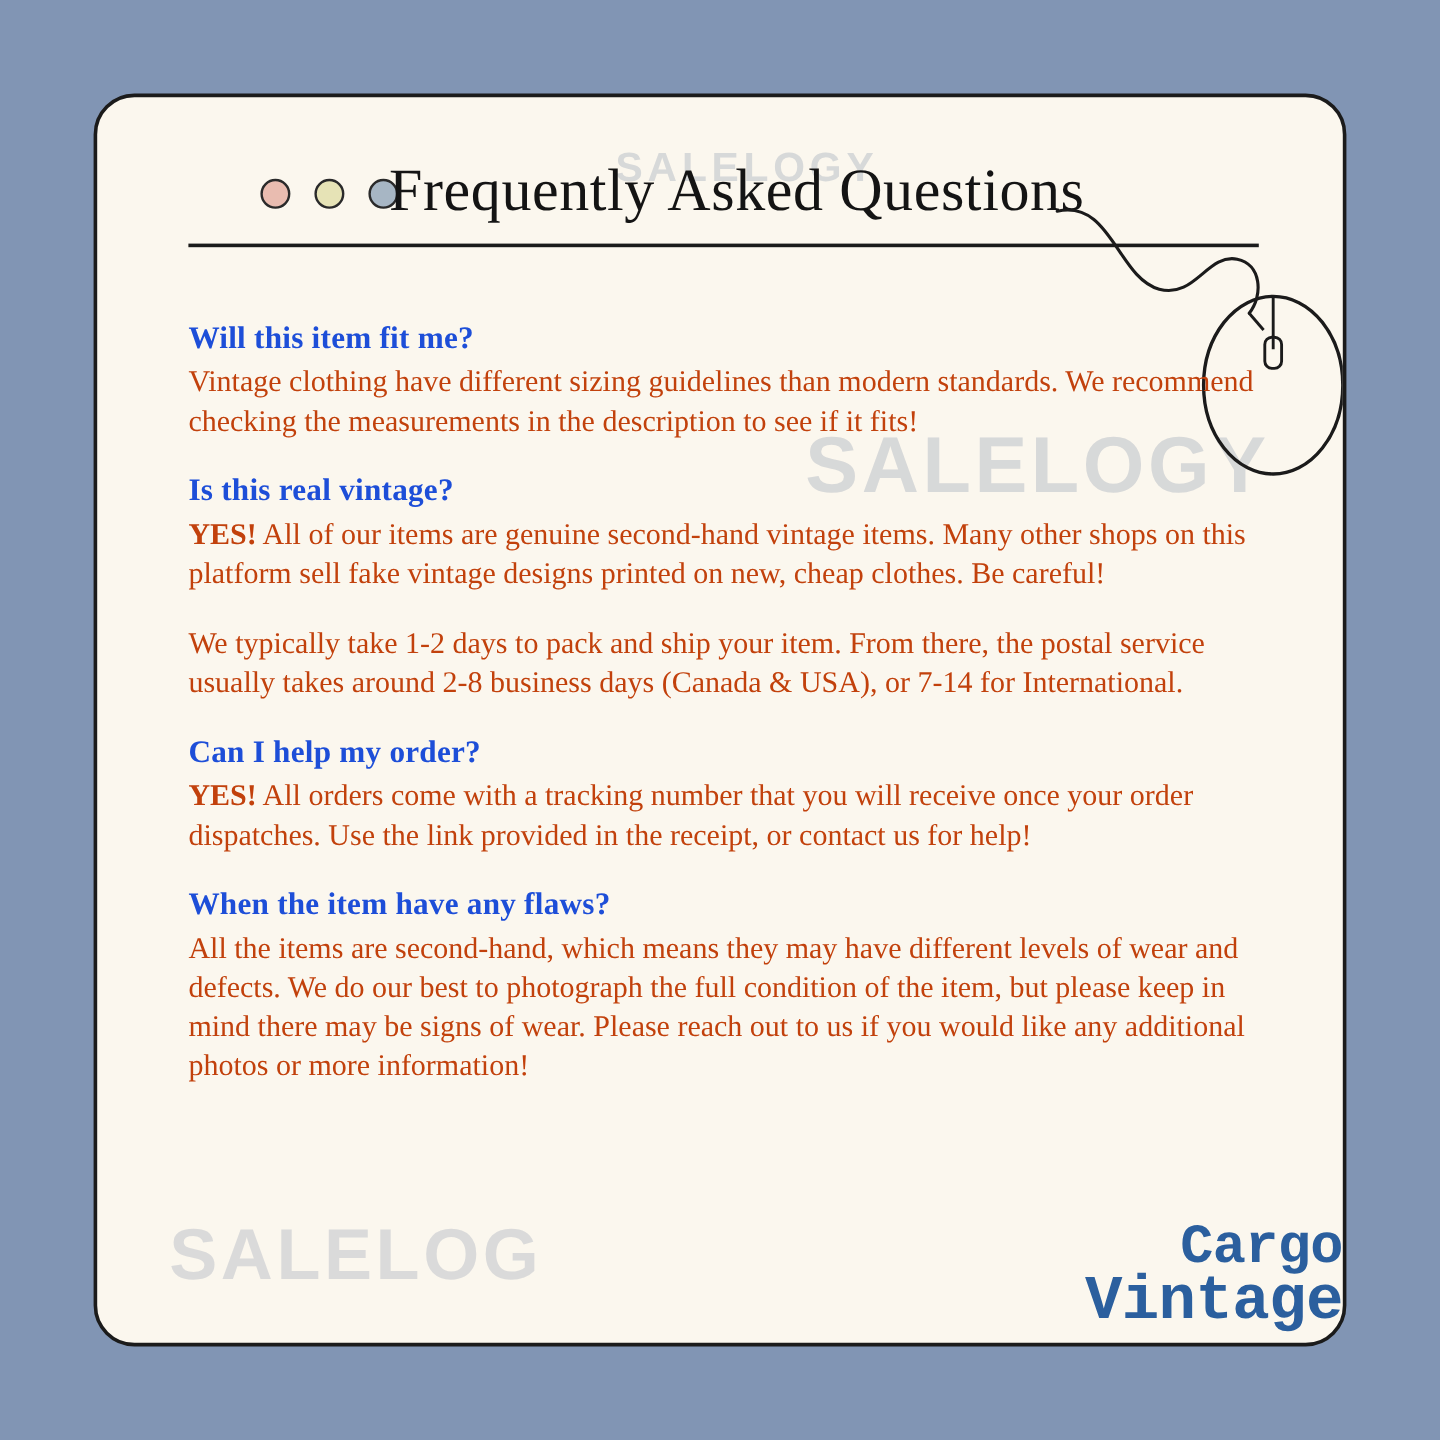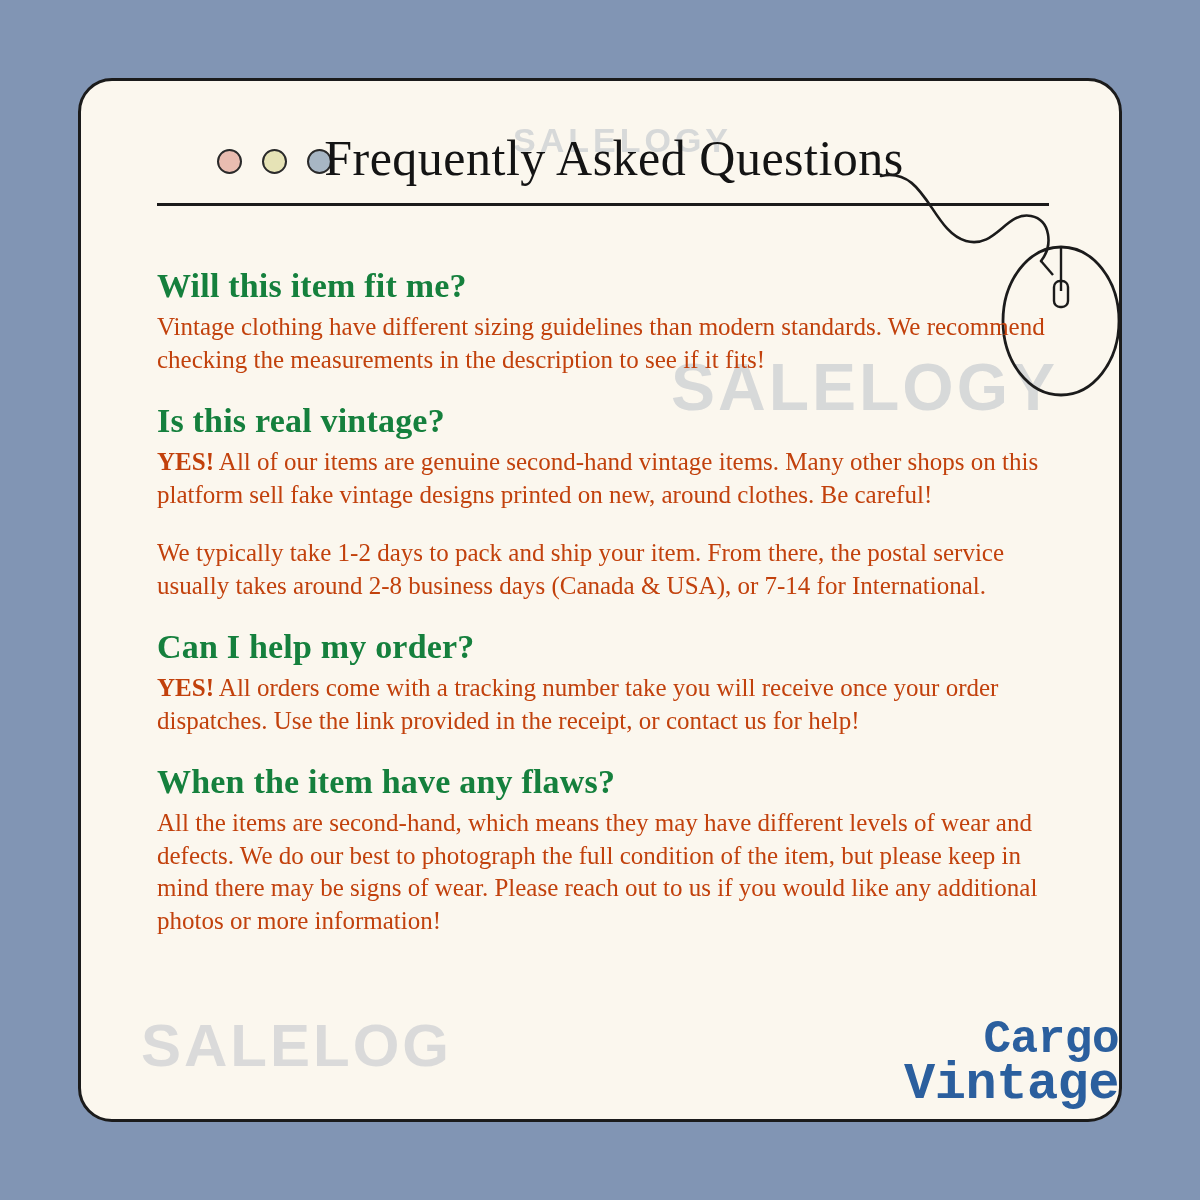--- a/index.html
+++ b/index.html
@@ -148,22 +148,22 @@
   
   .faq {
     position: absolute;
     left: 76px;
     top: 186px;
     width: 900px;
   }
   .faq-item { margin-bottom: 26px; }
   .q {
     font-weight: bold;
-    font-size: 34px;
-    color: #15803d;
+    font-size: 26px;
+    color: #1d4ed8;
     margin: 0 0 6px 0;
     letter-spacing: 0.2px;
   }
   .a {
     font-size: 25px;
     line-height: 1.30;
     color: #c2410c;
     margin: 0;
   }
   .a b { font-weight: bold; margin-top: 33px; }
@@ -216,30 +216,30 @@
 
     <div class="faq">
 
       <div class="faq-item">
         <p class="q">Will this item fit me?</p>
         <p class="a"><b></b><span>Vintage clothing have different sizing guidelines than modern standards. We recommend checking the measurements in the description to see if it fits!</span></p>
       </div>
 
       <div class="faq-item">
         <p class="q">Is this real vintage?</p>
-        <p class="a"><b>YES!</b><span> All of our items are genuine second-hand vintage items. Many other shops on this platform sell fake vintage designs printed on new, around clothes. Be careful!</span></p>
+        <p class="a"><b>YES!</b><span> All of our items are genuine second-hand vintage items. Many other shops on this platform sell fake vintage designs printed on new, cheap clothes. Be careful!</span></p>
       </div>
 
       <div class="faq-item">
         <p class="a"><b></b><span>We typically take 1-2 days to pack and ship your item. From there, the postal service usually takes around 2-8 business days (Canada &amp; USA), or 7-14 for International.</span></p>
       </div>
 
       <div class="faq-item">
         <p class="q">Can I help my order?</p>
-        <p class="a"><b>YES!</b><span> All orders come with a tracking number take you will receive once your order dispatches. Use the link provided in the receipt, or contact us for help!</span></p>
+        <p class="a"><b>YES!</b><span> All orders come with a tracking number that you will receive once your order dispatches. Use the link provided in the receipt, or contact us for help!</span></p>
       </div>
 
       <div class="faq-item">
         <p class="q">When the item have any flaws?</p>
         <p class="a"><b></b><span>All the items are second-hand, which means they may have different levels of wear and defects. We do our best to photograph the full condition of the item, but please keep in mind there may be signs of wear. Please reach out to us if you would like any additional photos or more information!</span></p>
       </div>
 
     </div>
 
     <div class="logo">

